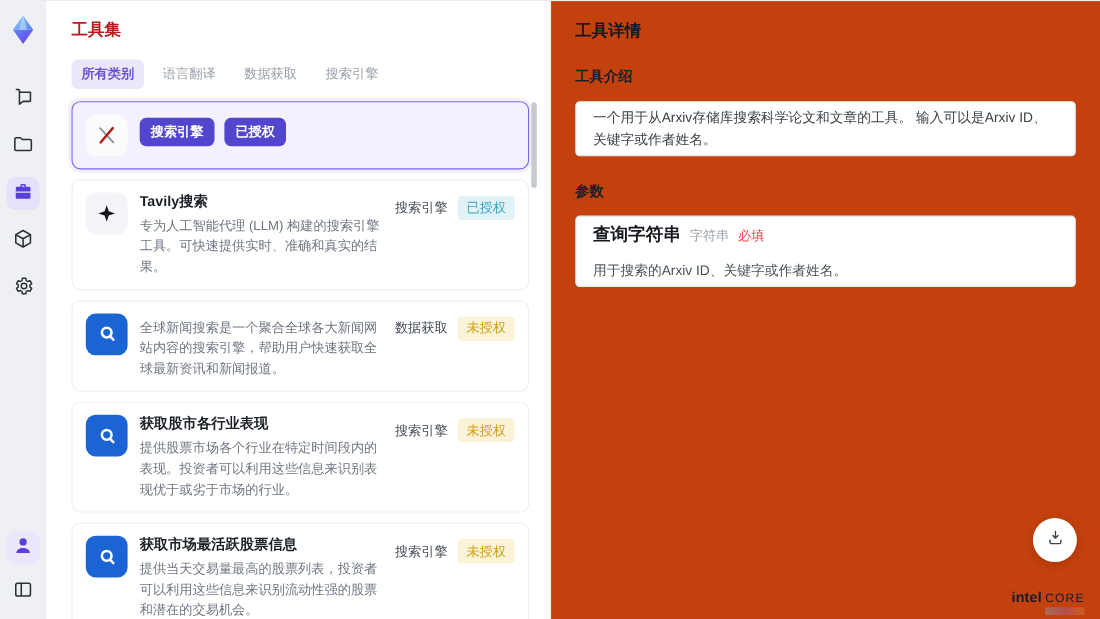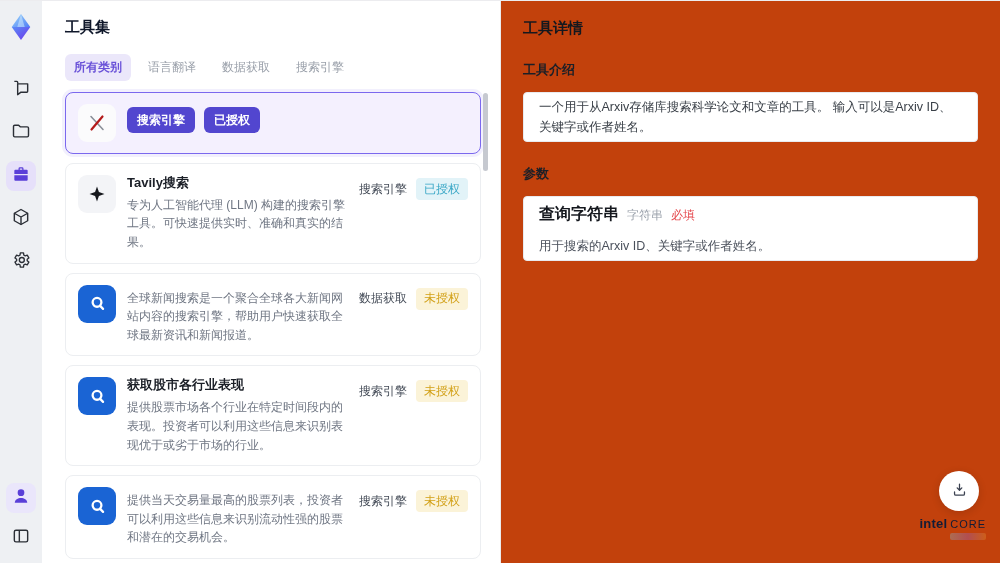--- a/index.html
+++ b/index.html
@@ -17,21 +17,21 @@
   .rail{display:flex;flex-direction:column;gap:13px;margin-top:32px;align-items:center;}
   .rail-btn{width:30px;height:30px;border-radius:8px;display:flex;align-items:center;justify-content:center;
     color:#2b2f36;cursor:pointer;}
   .rail-btn svg{width:20px;height:20px;}
   .rail-btn.active{background:#e6e0fa;color:#5a3fd8;}
   .rail-bottom{margin-top:auto;display:flex;flex-direction:column;gap:10px;align-items:center;}
   .rail-btn.user{background:#eae6fb;color:#5a3fd8;}
 
   
   .main{width:458px;background:#fff;padding:17px 0 0 23px;box-sizing:border-box;position:relative;flex:none;}
-  .m-title{font-size:15px;font-weight:700;color:#0f172a;}
+  .m-title{font-size:15px;font-weight:700;color:#b91c1c;}
   .tabs{display:flex;gap:8px;margin-top:17px;font-size:12px;color:#9aa0aa;align-items:center;}
   .tab{padding:5px 9px;border-radius:6px;cursor:pointer;white-space:nowrap;}
   .tab.active{background:#ebe7fa;color:#6a52d8;font-weight:700;}
   .list{margin-top:11px;width:416px;display:flex;flex-direction:column;gap:9px;}
   .card{display:flex;align-items:flex-start;gap:11px;padding:11px 12px;border:1px solid #eceef1;
     border-radius:8px;background:#fff;box-sizing:border-box;cursor:pointer;}
   .card.selected{background:#f4f0fe;border:1.5px solid #7b68ee;box-shadow:0 0 0 3px rgba(128,106,240,.10);}
   .tool-icon{width:38px;height:38px;border-radius:9px;background:#f3f4f7;display:flex;align-items:center;
     justify-content:center;flex:none;}
   .tool-icon.white{background:#fbfbfc;}
@@ -56,21 +56,21 @@
     font-size:12.5px;color:#3a4048;line-height:1.6;}
   .p-line{display:flex;align-items:baseline;gap:8px;}
   .p-name{font-size:16px;font-weight:700;color:#15181e;}
   .p-type{font-size:12px;color:#9aa1ab;}
   .p-req{font-size:12px;color:#e5484d;}
   .p-desc{margin-top:9px;font-size:12.5px;color:#4a505b;}
 
   .fab{position:absolute;right:21px;bottom:52px;width:40px;height:40px;border-radius:50%;background:#fff;
     box-shadow:0 2px 8px rgba(0,0,0,.14);display:flex;align-items:center;justify-content:center;
     color:#3a4150;cursor:pointer;}
-  .brand{position:absolute;right:14px;bottom:23px;text-align:center;}
+  .brand{position:absolute;right:14px;bottom:4px;text-align:center;}
   .brand-line{font-size:13px;color:#121c36;}
   .brand-intel{font-weight:700;letter-spacing:.2px;}
   .brand-core{font-weight:400;letter-spacing:1px;font-size:11px;margin-left:3px;}
   .brand-under{height:7px;width:36px;margin:2px 0 0 auto;border-radius:2px;
     background:linear-gradient(90deg,#7bd0f5,#8a6cf0,#e8a13c);opacity:.3;}
 </style>
 </head>
 <body>
 
 <div class="app">
@@ -230,20 +230,21 @@
       </div>
 
       <div class="card">
         <div class="tool-icon blue">
           <svg viewBox="0 0 22 22" width="21" height="21" fill="none" stroke="#fff" stroke-width="2.4" stroke-linecap="round">
             <circle cx="10.5" cy="9.8" r="4.6"></circle>
             <path d="M13.8 13.5L16.8 16.6"></path>
           </svg>
         </div>
         <div class="tool-body">
+          <div class="tool-title">获取市场最活跃股票信息</div>
           <div class="tool-desc">提供当天交易量最高的股票列表，投资者可以利用这些信息来识别流动性强的股票和潜在的交易机会。</div>
         </div>
         <div class="tool-meta">
           <span class="cat">搜索引擎</span>
           <span class="badge yellow">未授权</span>
         </div>
       </div>
 
     </div>
 

